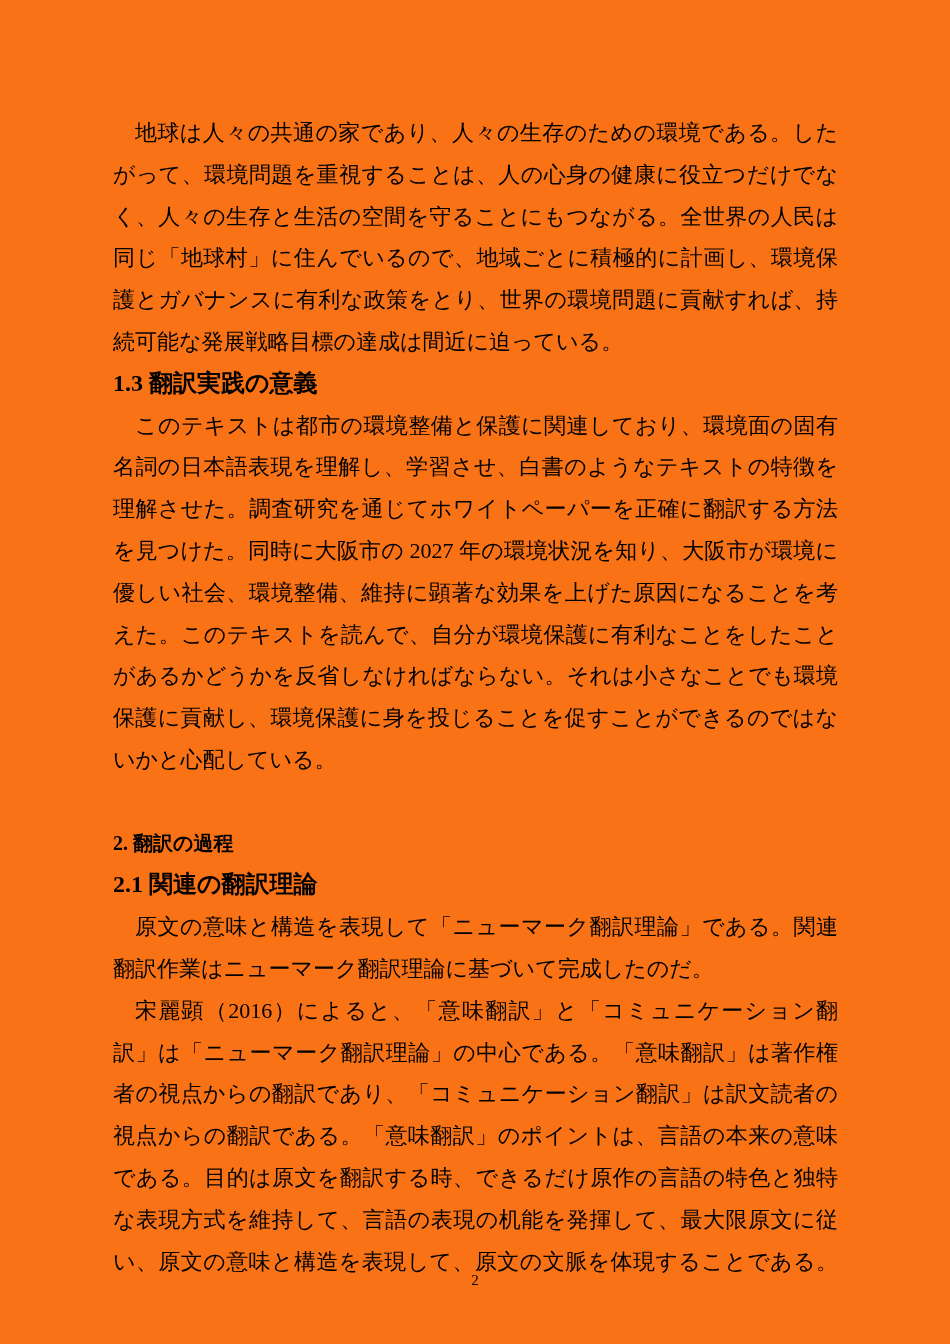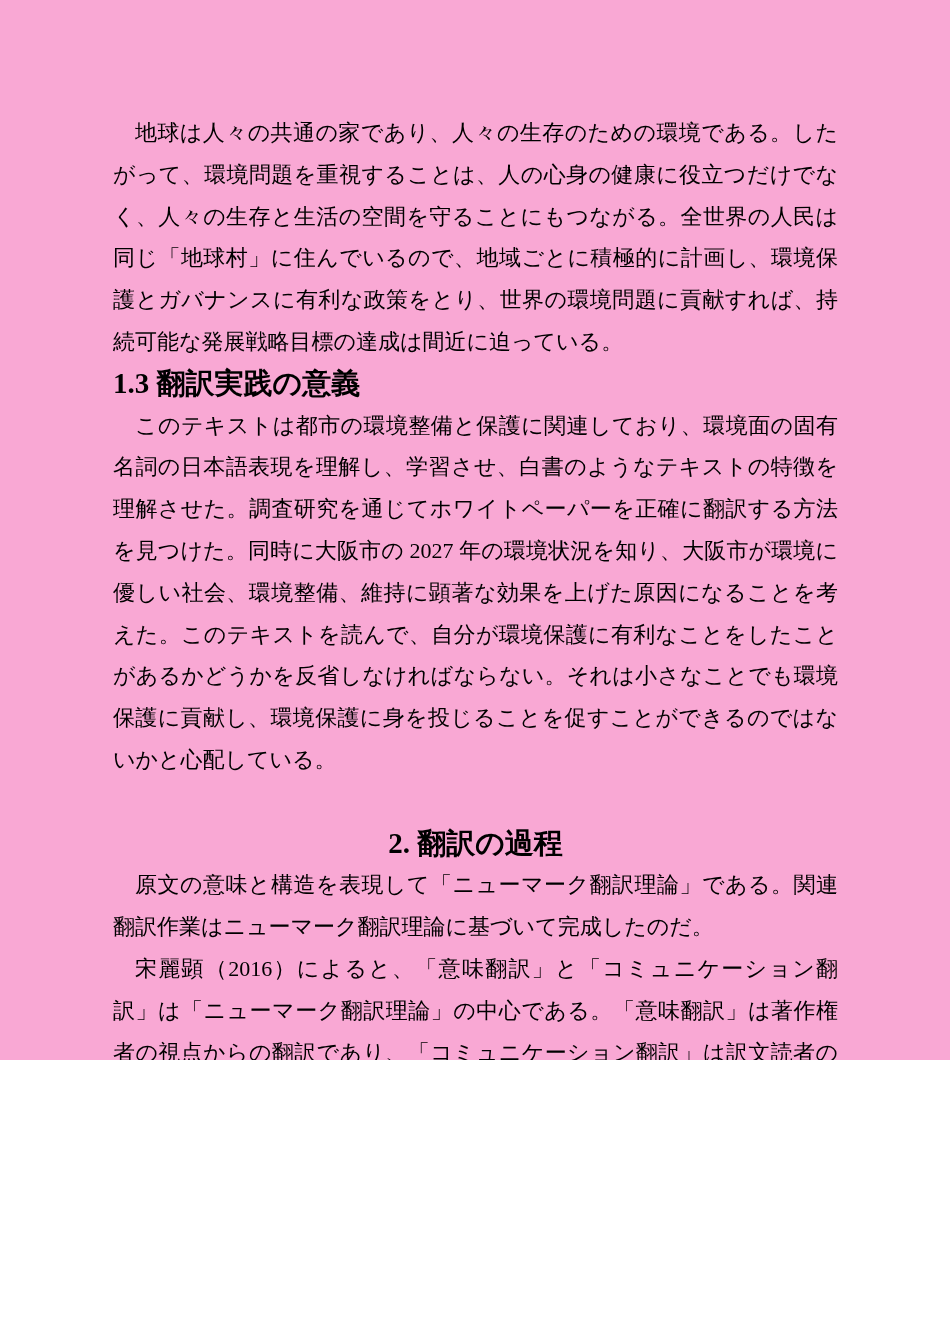--- a/index.html
+++ b/index.html
@@ -3,22 +3,22 @@
 <meta charset="utf-8">
 <style>
   html, body {
     margin: 0;
     padding: 0;
     background: #ffffff;
   }
   .page {
     position: relative;
     width: 950px;
-    height: 1060px;
-    background: #f9a8d4;
+    height: 1344px;
+    background: #f97316;
     color: #000000;
     font-family: "Liberation Serif", "DejaVu Serif", serif;
     overflow: hidden;
   }
   .doc {
     position: absolute;
     left: 113px;
     top: 112px;
     width: 725px;
     height: 1176px;
@@ -29,31 +29,30 @@
   }
   .doc p.body_paragraph {
     margin: 0;
     text-indent: 22px;
     text-align: justify;
     text-align-last: left;
     word-break: normal;
   }
   .doc h2.section_heading {
     margin: 0;
-    font-size: 29px;
+    font-size: 24px;
     font-weight: bold;
     line-height: 41.8px;
     text-align: left;
   }
   .doc h1.chapter_heading {
     margin: 41.8px 0 0 0;
-    font-size: 29px;
+    font-size: 20px;
     font-weight: bold;
     line-height: 41.8px;
-    text-align: center;
   }
   .page-footer {
     position: absolute;
     left: 0;
     top: 1270px;
     width: 950px;
     text-align: center;
     font-size: 15px;
     line-height: 20px;
     color: #000000;
@@ -61,19 +60,20 @@
 </style>
 </head>
 <body>
 
 <div class="page">
   <main class="doc" id="doc">
       <p class="body_paragraph">地球は人々の共通の家であり、人々の生存のための環境である。したがって、環境問題を重視することは、人の心身の健康に役立つだけでなく、人々の生存と生活の空間を守ることにもつながる。全世界の人民は同じ「地球村」に住んでいるので、地域ごとに積極的に計画し、環境保護とガバナンスに有利な政策をとり、世界の環境問題に貢献すれば、持続可能な発展戦略目標の達成は間近に迫っている。</p>
       <h2 class="section_heading">1.3 翻訳実践の意義</h2>
       <p class="body_paragraph">このテキストは都市の環境整備と保護に関連しており、環境面の固有名詞の日本語表現を理解し、学習させ、白書のようなテキストの特徴を理解させた。調査研究を通じてホワイトペーパーを正確に翻訳する方法を見つけた。同時に大阪市の 2027 年の環境状況を知り、大阪市が環境に優しい社会、環境整備、維持に顕著な効果を上げた原因になることを考えた。このテキストを読んで、自分が環境保護に有利なことをしたことがあるかどうかを反省しなければならない。それは小さなことでも環境保護に貢献し、環境保護に身を投じることを促すことができるのではないかと心配している。</p>
       <h1 class="chapter_heading">2. 翻訳の過程</h1>
+      <h2 class="section_heading">2.1 関連の翻訳理論</h2>
       <p class="body_paragraph">原文の意味と構造を表現して「ニューマーク翻訳理論」である。関連翻訳作業はニューマーク翻訳理論に基づいて完成したのだ。</p>
       <p class="body_paragraph">宋麗顕（2016）によると、「意味翻訳」と「コミュニケーション翻訳」は「ニューマーク翻訳理論」の中心である。「意味翻訳」は著作権者の視点からの翻訳であり、「コミュニケーション翻訳」は訳文読者の視点からの翻訳である。「意味翻訳」のポイントは、言語の本来の意味である。目的は原文を翻訳する時、できるだけ原作の言語の特色と独特な表現方式を維持して、言語の表現の机能を発揮して、最大限原文に従い、原文の意味と構造を表現して、原文の文脈を体現することである。「コミュニケーション翻訳」は言語をコミュニケーションツー</p>
     </main>
   <footer class="page-footer">
     <span>2</span>
   </footer>
 </div>
 
 </body></html>

